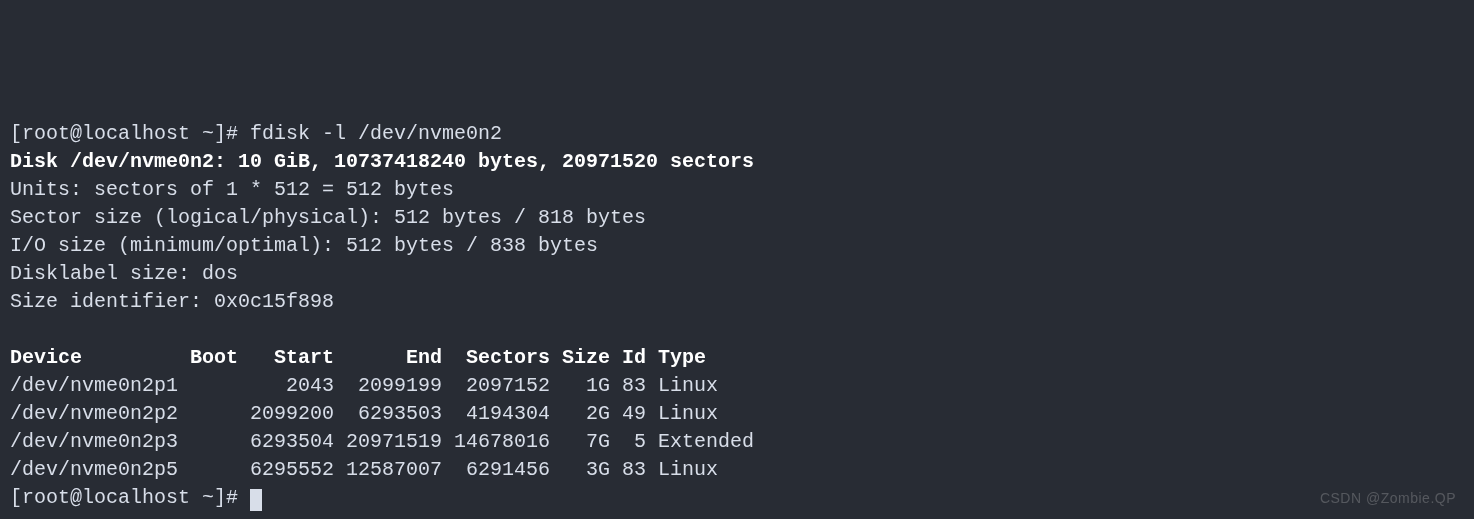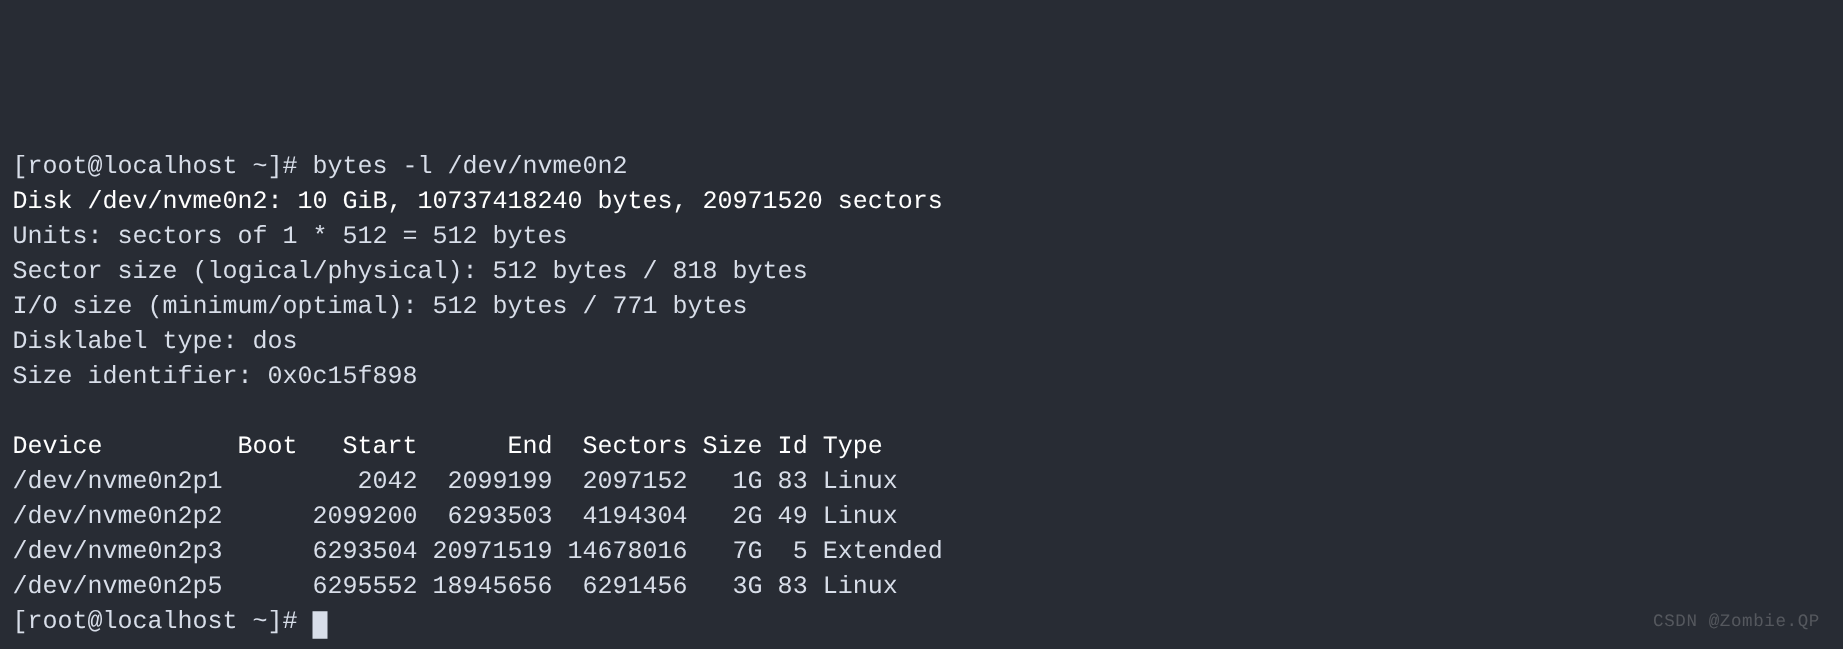--- a/index.html
+++ b/index.html
@@ -10,55 +10,55 @@
       margin: 0;
       padding: 8px 10px;
       line-height: 1.4;
       white-space: pre;
       width: 1474px;
       height: 519px;
       box-sizing: border-box;
       position: relative;
       overflow: hidden;
     }
-    .bold { font-weight: normal; color: #ffffff; }
+    .bold { font-weight: bold; color: #ffffff; }
     .cursor {
       display: inline-block;
       width: 12px;
       height: 22px;
       background: #d8dee9;
       vertical-align: text-bottom;
       margin-bottom: -2px;
     }
     .watermark {
       position: absolute;
       right: 18px;
       bottom: 10px;
       font-size: 14px;
       color: rgba(220,220,220,0.25);
-      font-family: Liberation Mono, monospace;
+      font-family: Liberation Sans, sans-serif;
       letter-spacing: 0.5px;
       white-space: nowrap;
     }
   </style>
 </head>
 <body>
 
 
 
-<span>[root@localhost ~]# </span><span>bytes -l /dev/nvme0n2</span>
+<span>[root@localhost ~]# </span><span>fdisk -l /dev/nvme0n2</span>
 <span class="bold">Disk /dev/nvme0n2: 10 GiB, 10737418240 bytes, 20971520 sectors</span>
 <span>Units: sectors of 1 * 512 = 512 bytes</span>
 <span>Sector size (logical/physical): 512 bytes / 818 bytes</span>
-<span>I/O size (minimum/optimal): 512 bytes / 771 bytes</span>
-<span>Disklabel type: dos</span>
+<span>I/O size (minimum/optimal): 512 bytes / 838 bytes</span>
+<span>Disklabel size: dos</span>
 <span>Size identifier: 0x0c15f898</span>
 
 <span class="bold">Device         Boot   Start      End  Sectors Size Id Type</span>
-<span>/dev/nvme0n2p1         2042  2099199  2097152   1G 83 Linux</span>
+<span>/dev/nvme0n2p1         2043  2099199  2097152   1G 83 Linux</span>
 <span>/dev/nvme0n2p2      2099200  6293503  4194304   2G 49 Linux</span>
 <span>/dev/nvme0n2p3      6293504 20971519 14678016   7G  5 Extended</span>
-<span>/dev/nvme0n2p5      6295552 18945656  6291456   3G 83 Linux</span>
+<span>/dev/nvme0n2p5      6295552 12587007  6291456   3G 83 Linux</span>
 <span>[root@localhost ~]# </span><span class="cursor"></span>
 <div class="watermark">CSDN @Zombie.QP</div>
 
 
 
 
 </body></html>

